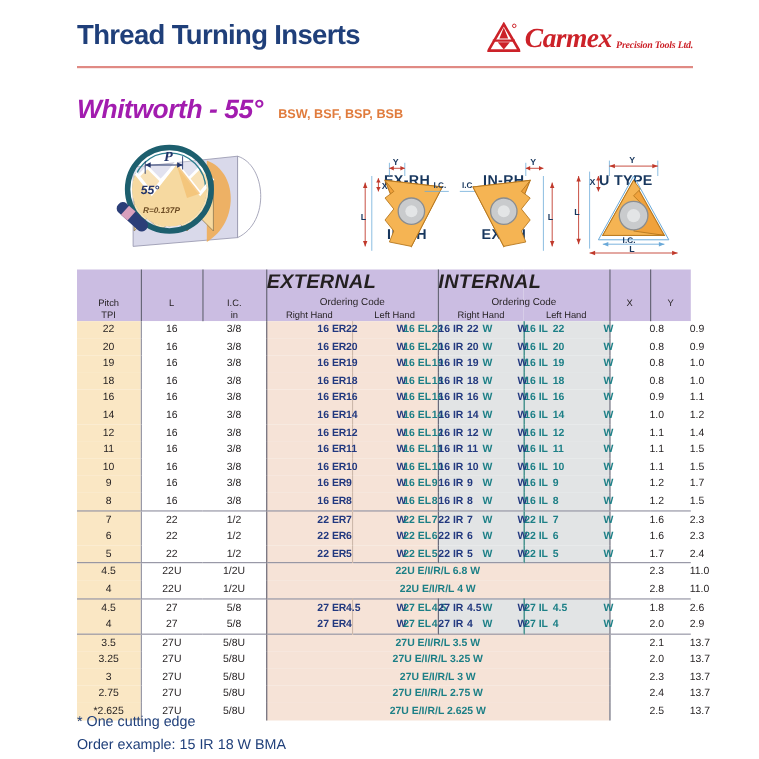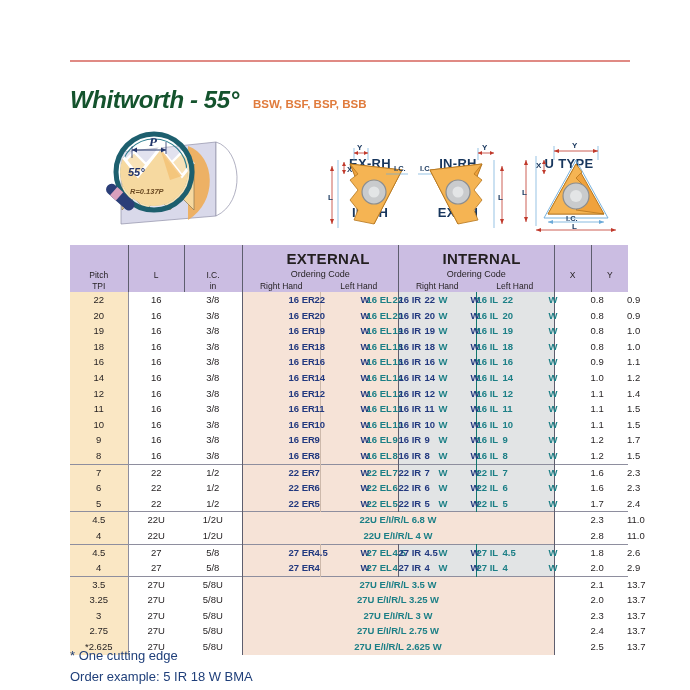--- a/index.html
+++ b/index.html
@@ -27,21 +27,21 @@
   .logo-sub{
     font-family:"Liberation Serif", serif;
     font-size:9px;font-weight:bold;font-style:italic;color:#cc2229;
     line-height:1;padding-bottom:2px;letter-spacing:-0.2px;
   }
   .hdr-rule{position:absolute;left:70px;top:60px;width:560px;height:1.5px;background:#e08a84;}
 
   
   .sub{position:absolute;left:70px;top:86px;display:flex;align-items:baseline;gap:14px;}
   .sub-main{
-    font-size:24px;font-weight:bold;font-style:italic;color:#14532d;
+    font-size:24px;font-weight:bold;font-style:italic;color:#a21caf;
     letter-spacing:-0.4px;white-space:nowrap;
   }
   .sub-std{
     font-size:11.5px;font-weight:bold;color:#e07b3c;white-space:nowrap;
   }
 
   
   .illu{position:absolute;left:66px;top:122px;width:560px;height:116px;}
 
   
@@ -60,21 +60,21 @@
   table{border-collapse:collapse;width:558px;table-layout:fixed;}
   th,td{padding:0;margin:0;}
 
   thead th{
     background:#cbbde2;color:#231f20;font-weight:normal;
     font-size:8.5px;text-align:center;vertical-align:bottom;
     height:47px;border-right:1px solid #5e5e6e;
   }
   thead th.last{border-right:none;}
   thead th.nosep{border-right:none;}
-  .big{font-size:15px;font-weight:bold;letter-spacing:0.3px;margin-left:44px;}
+  .big{font-size:18px;font-style:italic;font-weight:bold;letter-spacing:0.3px;}
   .mid{font-size:9px;}
   .hl{display:block;line-height:1.32;}
 
   tbody td{
     font-size:9.5px;text-align:center;color:#231f20;
     height:15.6px;line-height:15.6px;white-space:nowrap;
   }
   td.pitch{background:#fae7c4;color:#231f20;border-right:1px solid #8e8e9e;}
   td.len,td.ic{background:#ffffff;}
   td.ic{border-right:1px solid #5e5e6e;}
@@ -97,20 +97,36 @@
   .cp{display:inline-block;width:40px;text-align:left;}
 
   
   .foot{position:absolute;left:70px;top:645px;font-size:13px;color:#1f3f7a;line-height:1.65;}
 </style>
 </head>
 <body>
 
 <div class="page">
 
+  <div class="hdr">
+    <div class="hdr-title">Thread Turning Inserts</div>
+    <div class="hdr-logo">
+      <span class="logo-mark">
+        <svg width="30" height="28" viewBox="0 0 30 28">
+          <polygon points="15,2 29,26 1,26" fill="none" stroke="#cc2229" stroke-width="2.4"></polygon>
+          <line x1="5" y1="17" x2="25" y2="17" stroke="#cc2229" stroke-width="2"></line>
+          <polygon points="15,5 19,15 11,15" fill="#cc2229"></polygon>
+          <polygon points="15,25 9.5,18.5 20.5,18.5" fill="#cc2229"></polygon>
+          <circle cx="24.5" cy="3.5" r="1.6" fill="none" stroke="#cc2229" stroke-width="0.9"></circle>
+        </svg>
+      </span>
+      <span class="logo-word">Carmex</span>
+      <span class="logo-sub">Precision Tools Ltd.</span>
+    </div>
+  </div>
   <div class="hdr-rule"></div>
 
   <div class="sub">
     <span class="sub-main">Whitworth - 55°</span>
     <span class="sub-std">BSW, BSF, BSP, BSB</span>
   </div>
 
   <div class="illu">
 
     <div class="mag">
@@ -534,16 +550,16 @@
             <td class="merge" colspan="4">27U E/I/R/L 2.625 W</td>
             <td class="xv">2.5</td>
             <td class="yv">13.7</td>
           </tr>
         </tbody>
     </table>
   </div>
 
   <div class="foot">
     <div>* One cutting edge</div>
-    <div>Order example: 5 IR 18 W BMA</div>
+    <div>Order example: 15 IR 18 W BMA</div>
   </div>
 
 </div>
 
 </body></html>

